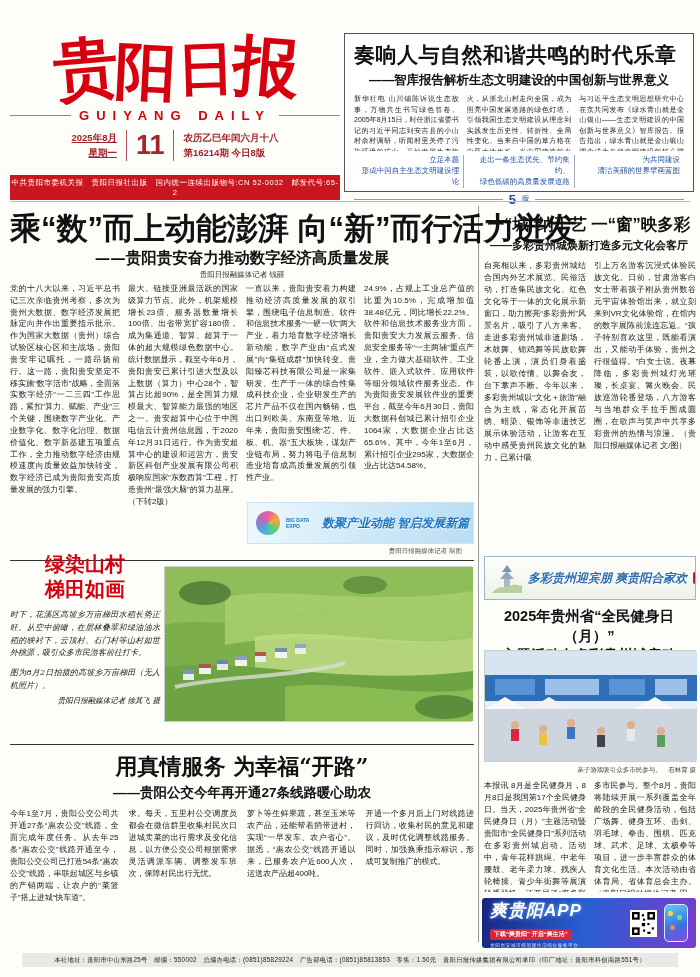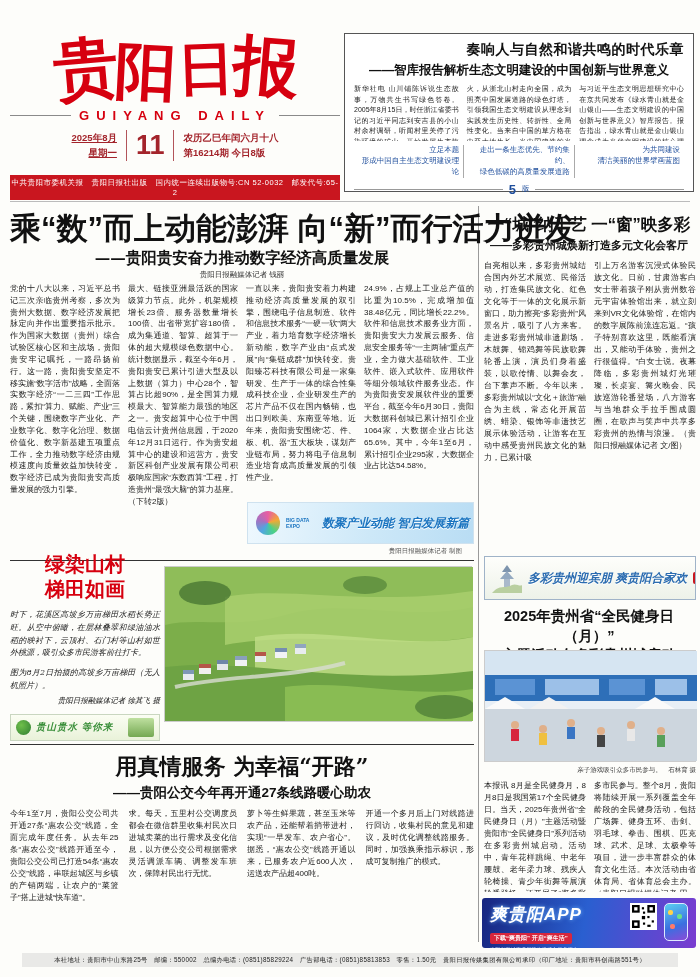--- a/index.html
+++ b/index.html
@@ -20,21 +20,21 @@
   .m-en { display:flex; align-items:center; gap:8px; margin-top:-4px; }
   .m-en .rule { flex:1; height:1px; background:#8a8a8a; }
   .m-en .txt { color:#d6000f; font-weight:700; font-size:13px; letter-spacing:7px; }
   .m-date { display:flex; justify-content:center; align-items:center; gap:9px; margin-top:7px; color:#a3242b; }
   .m-date .l { text-align:right; font-size:9.5px; line-height:1.5; font-weight:700;text-decoration:underline; }
   .m-date .day { font-size:27px; font-weight:700; padding:0 9px; border-left:1px solid #b2545a; border-right:1px solid #b2545a; }
   .m-date .r { text-align:left; font-size:9.5px; line-height:1.5; font-weight:700; }
   .m-redbar { margin-top:14px; background:#c9161f; color:#fff; font-size:7.5px; text-align:center; padding:3px 0; letter-spacing:.5px; }
   
   .topbox { position:absolute; left:344px; top:33px; width:350px; height:159px; border:1px solid #555; padding:7px 9px 4px; background:#fff; }
-  .tb-head { font-size:14px; font-weight:900; text-align:right; letter-spacing:.5px; font-family:"DejaVu Serif", serif; }
+  .tb-head { font-size:21px; font-weight:900; text-align:left; letter-spacing:.5px; font-family:"DejaVu Serif", serif; }
   .tb-sub  { font-size:12.5px; font-weight:700; text-align:center; margin-top:3px; }
   .tb-cols { display:flex; gap:8px; margin-top:5px; height:57px; overflow:hidden; }
   .tb-col  { flex:1; font-size:7px; line-height:1.5; text-align:justify; color:#222; }
   .tb-foot { display:flex; margin-top:4px; }
   .tb-fcell { flex:1; color:#1f4e9c; font-size:7.5px; line-height:1.45; text-align:right; padding:0 4px; }
   .tb-fcell + .tb-fcell { border-left:1px solid #aaa; }
   .tb-page { display:flex; align-items:center; gap:6px; margin-top:4px; }
   .tb-page .rule { flex:1; height:1px; background:#999; }
   .tb-page .num { color:#1f4e9c; font-size:13px; font-weight:700; }
   .tb-page .unit { color:#1f4e9c; font-size:7.5px; }
@@ -76,21 +76,21 @@
   .rcol { flex:1; font-size:8px; line-height:1.5; text-align:justify; color:#1a1a1a; overflow:hidden; }
   .rbanner { position:absolute; left:484px; top:556px; width:212px; height:44px; border:1px solid #9fb3c8; background:linear-gradient(#fefefb,#edf2e9); display:flex; align-items:center; gap:6px; padding:0 7px; overflow:hidden; }
   .rb-art { width:30px; height:30px; flex:none; }
   .rb-txt { color:#2b6cb0; font-weight:900; font-style:italic; font-size:12px; white-space:nowrap; text-shadow:0 1px 0 #fff; }
   .rb-seal { width:12px; height:12px; background:#c9161f; border-radius:2px; margin-left:auto; flex:none; }
   .r2head { position:absolute; left:482px; top:607px; width:214px; text-align:center; font-size:14.5px; font-weight:900; line-height:1.35; }
   .photo-r { position:absolute; left:484px; top:650px; width:212px; height:112px; border:1px solid #ccc; }
   .r2cap { position:absolute; left:484px; top:766px; width:212px; text-align:right; font-size:6.5px; color:#444; }
   .r2cols { position:absolute; left:484px; top:780px; width:212px; height:112px; display:flex; gap:8px; }
   
-  .app { position:absolute; left:482px; top:898px; width:214px; height:50px; border-radius:3px; display:flex; align-items:flex-start; gap:7px; padding:5px 8px;
+  .app { position:absolute; left:482px; top:898px; width:214px; height:50px; border-radius:3px; display:flex; align-items:center; gap:7px; padding:5px 8px;
     background:linear-gradient(100deg,#17257f,#2a5fd0 48%,#7a3bd0); overflow:hidden; }
   .app-l { flex:1; min-width:0; }
   .app-title { color:#fff; font-size:17px; font-weight:900; font-style:italic; letter-spacing:1px; text-shadow:0 0 4px #6fb7ff; white-space:nowrap; }
   .app-dl { margin-top:2px; background:#d7263d; color:#fff; font-size:6px; font-weight:700; padding:1px 4px; border-radius:2px; white-space:nowrap; display:inline-block; }
   .app-tag { margin-top:2px; color:#cfe0ff; font-size:4.8px; letter-spacing:.4px; white-space:nowrap; }
   .app-qr { width:27px; height:27px; background:#fff; flex:none; padding:2px; }
   .app-phone { width:24px; height:38px; border-radius:5px; flex:none; background:linear-gradient(160deg,#5ad0f0,#3b6fe0 60%,#8a4bd8); border:1.5px solid #dfe9ff; position:relative; }
   .app-phone i { position:absolute; width:5px; height:5px; border-radius:2px; }
   .app-phone i:nth-child(1){ left:3px; top:6px; background:#ffd24a; }
   .app-phone i:nth-child(2){ left:12px; top:10px; background:#6ae08a; }
@@ -178,25 +178,20 @@
   </div>
 
   <div class="midbox">
     <div class="mid-t">
       <div>绿染山村</div>
       <div>梯田如画</div>
     </div>
     <div class="mid-body">时下，花溪区高坡乡万亩梯田水稻长势正旺。从空中俯瞰，在层林叠翠和绿油油水稻的映衬下，云顶村、石门村等山村如世外桃源，吸引众多市民游客前往打卡。</div>
     <div class="mid-body">图为8月2日拍摄的高坡乡万亩梯田（无人机照片）。</div>
     <div class="mid-by">贵阳日报融媒体记者 徐其飞 摄</div>
-    <div class="mid-strip">
-      <div class="ms-logo"></div>
-      <div class="ms-txt">贵山贵水 等你来</div>
-      <div class="ms-art"></div>
-    </div>
   </div>
 
   <div class="photo-main">
     <svg width="308" height="154" viewBox="0 0 308 154" preserveAspectRatio="none">
       <rect width="308" height="154" fill="#7cae4a"></rect>
       <path d="M0 0 H308 V40 C240 55 180 30 120 48 C70 62 30 50 0 58 Z" fill="#8fbd59"></path>
       <path d="M60 30 C120 18 200 40 308 24 V70 C230 84 150 62 60 78 Z" fill="#a9cf6d" opacity=".85"></path>
       <path d="M90 70 C160 58 240 84 308 70 V110 C240 122 160 100 90 114 Z" fill="#c0dd87" opacity=".8"></path>
       <path d="M0 100 C80 90 180 120 308 104 V154 H0 Z" fill="#6ea344"></path>
       <path d="M120 120 C180 112 250 132 308 122 V154 H120 Z" fill="#8cbf55" opacity=".9"></path>

